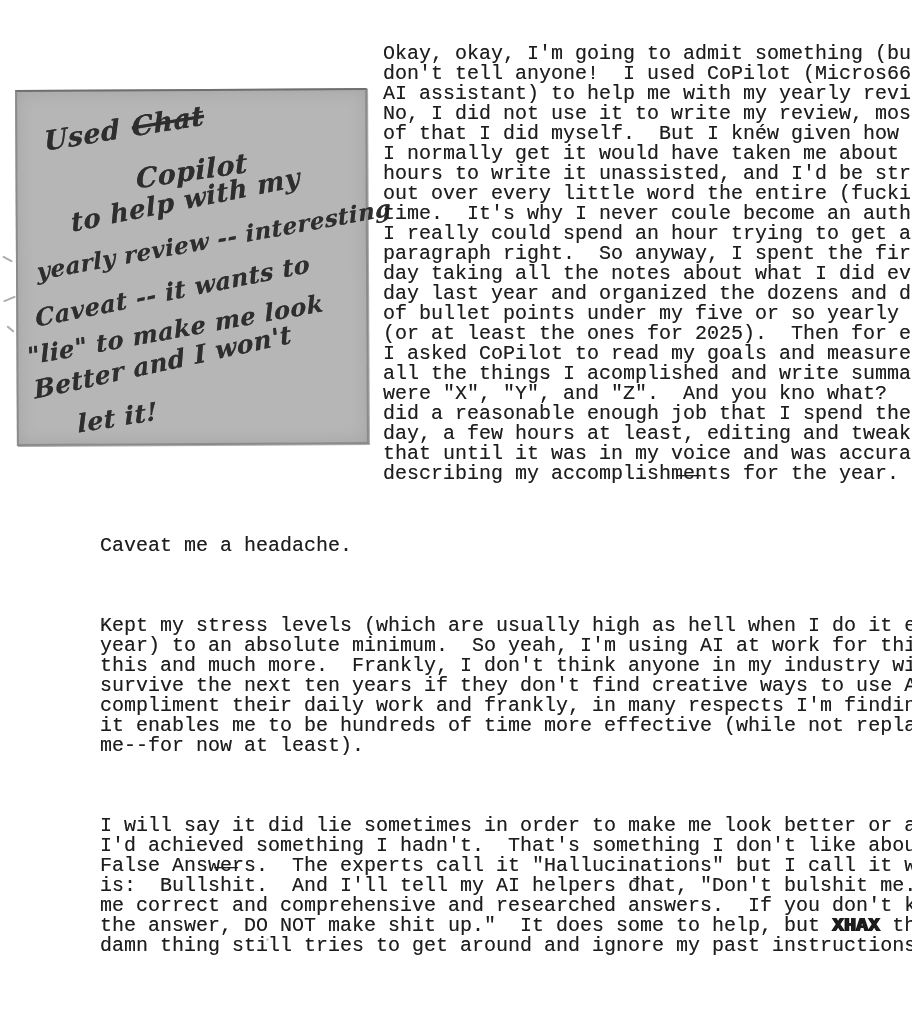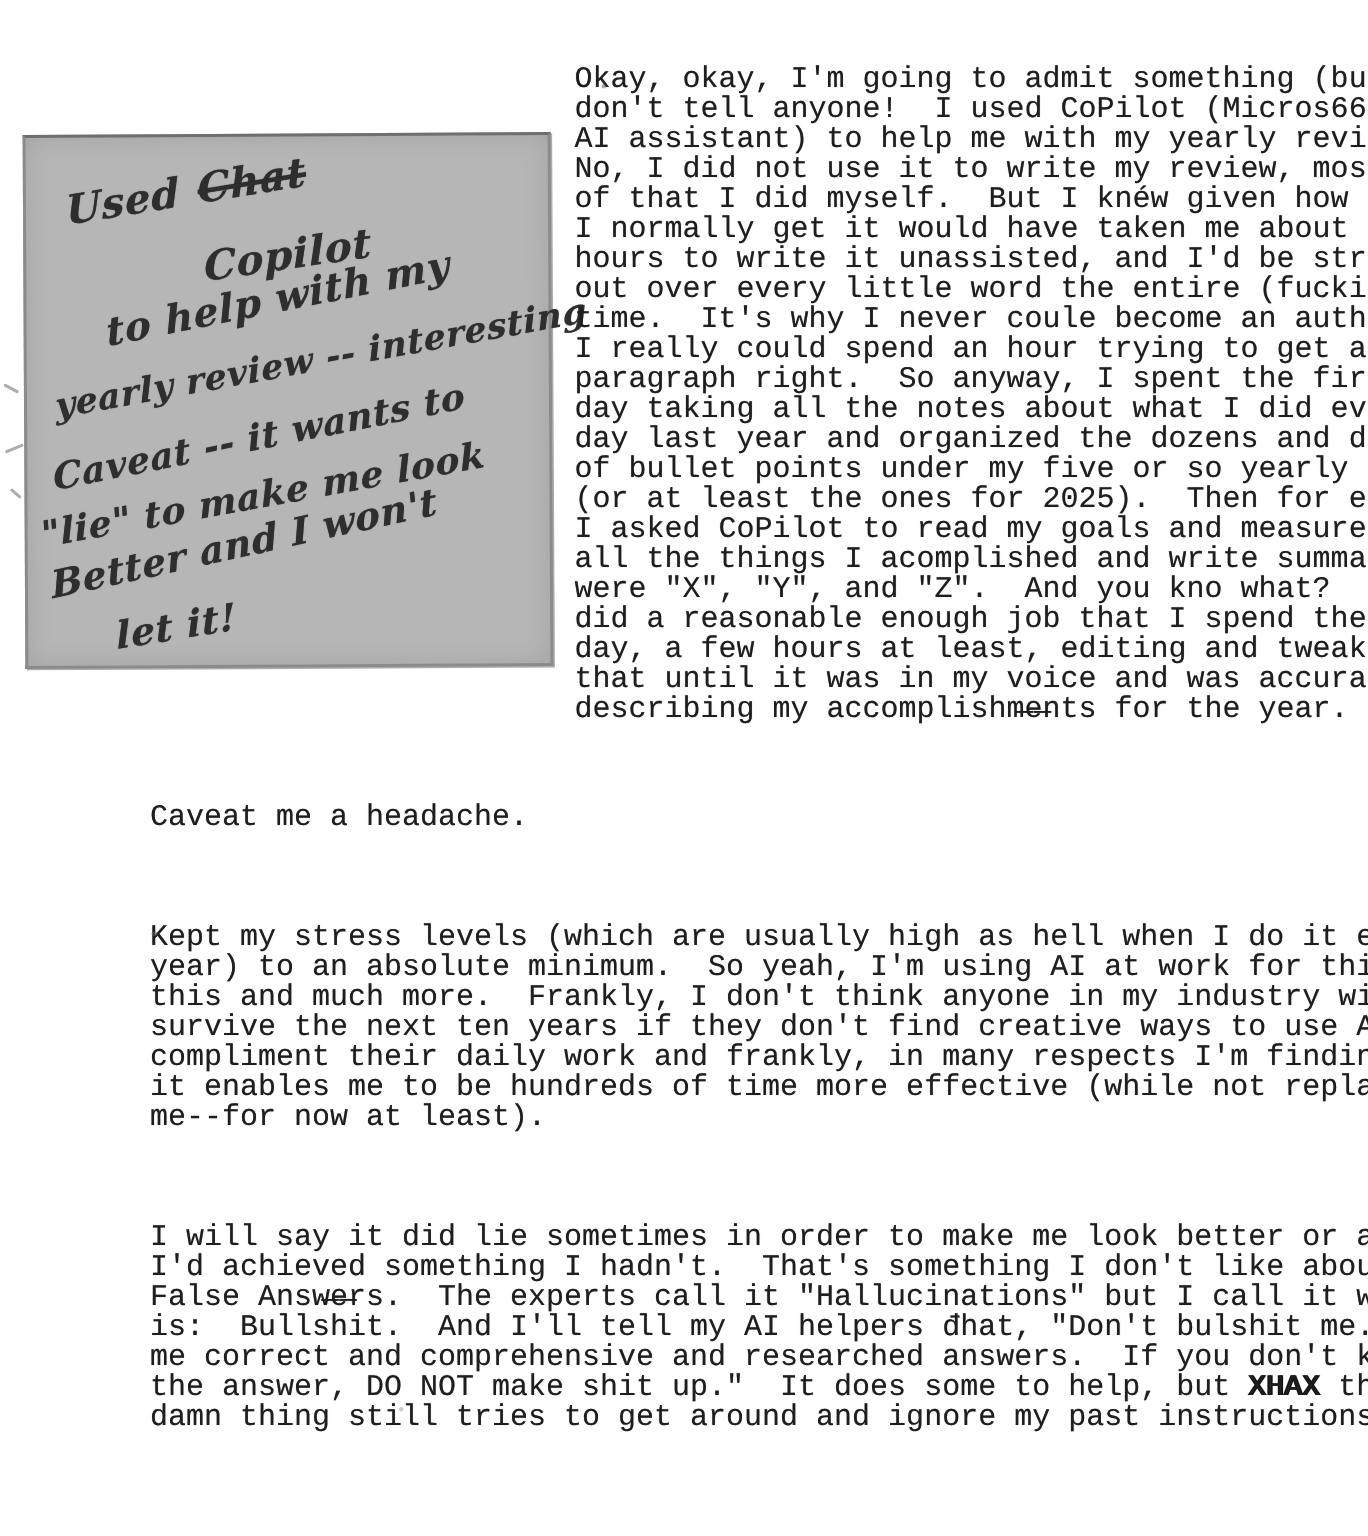--- a/index.html
+++ b/index.html
@@ -26,21 +26,21 @@
     left: 383px;
     top: 44px;
   }
   .typed-body {
     position: absolute;
     left: 100px;
     top: 496px;
   }
   .typed-body p { margin: 0 0 20px 0; }
   .overstruck {
-    font-weight: normal;
+    font-weight: bold;
     text-shadow: 0.8px 0 0 #111, -0.8px 0 0 #111;
   }
   
   .sticky-note {
     position: absolute;
     left: 16px;
     top: 89px;
     width: 352px;
     height: 356px;
     background: #b6b6b6;

